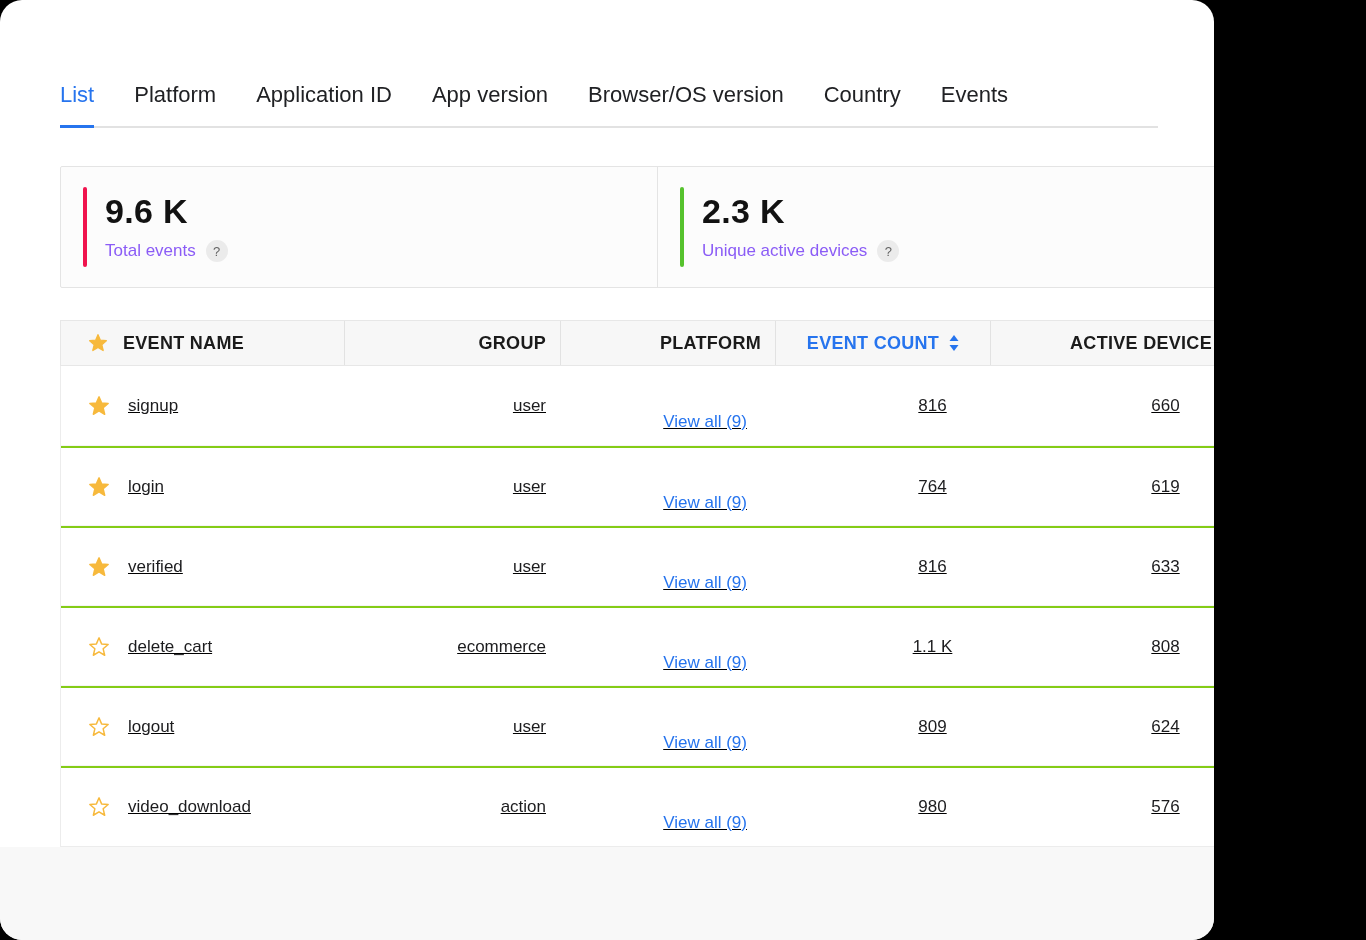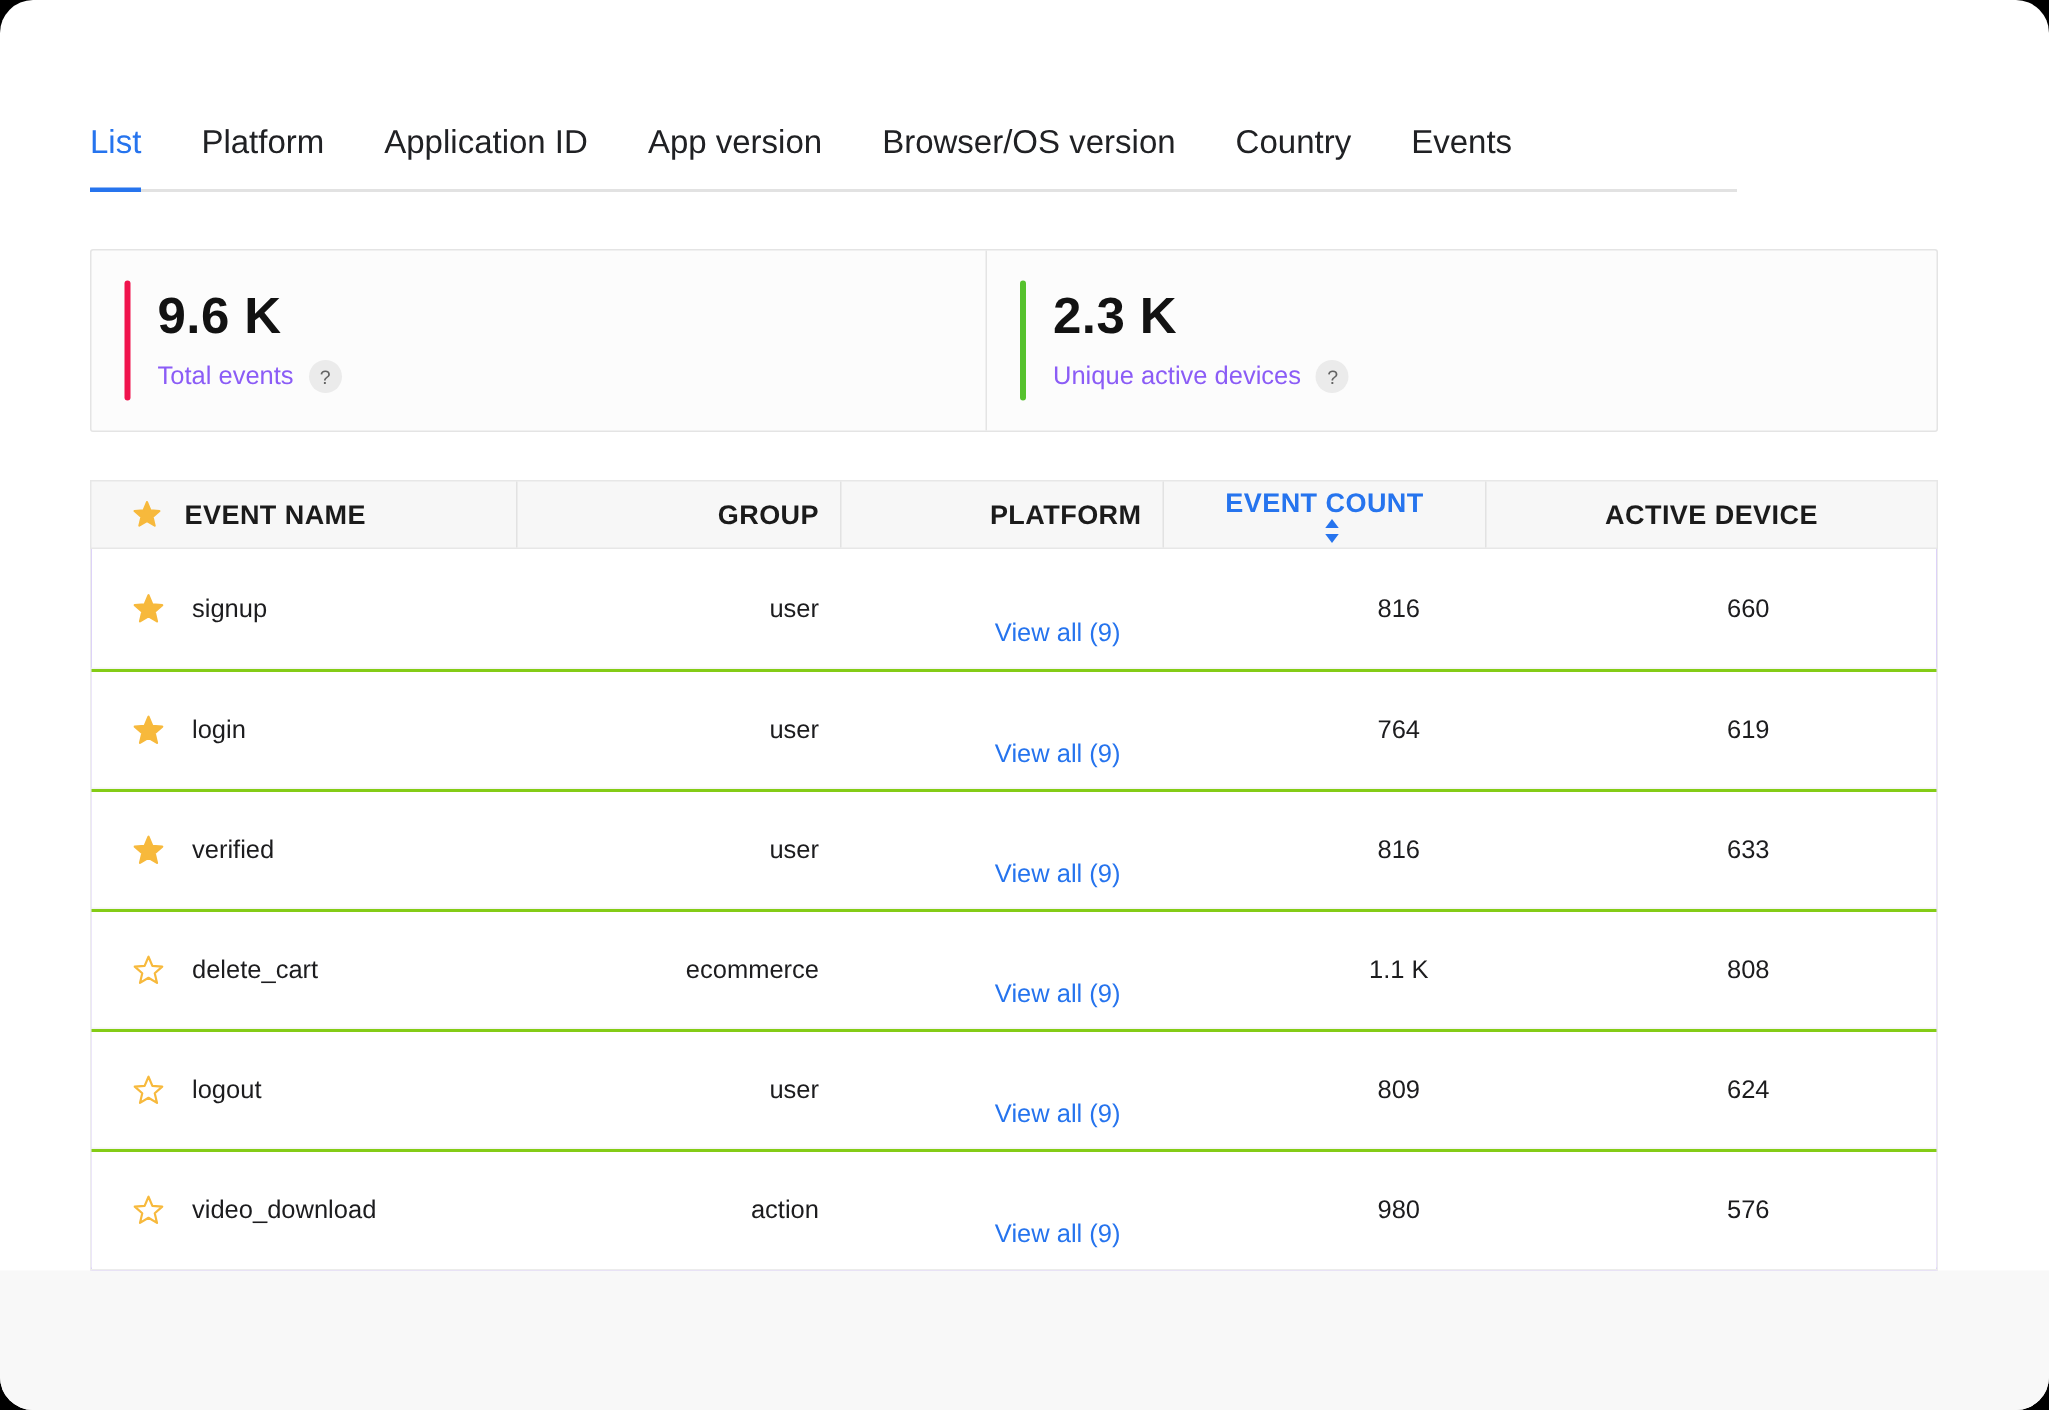--- a/index.html
+++ b/index.html
@@ -1,20 +1,20 @@
 <!DOCTYPE html>
 <html style="--accent-blue: #2674ee; --accent-red: #f0134d; --accent-green: #56c22d; --star-gold: #f7b93c;"><head>
 <meta charset="utf-8">
 <style>
   * { margin: 0; padding: 0; box-sizing: border-box; }
   html, body { width: 1366px; height: 940px; background: #000; }
   body { font-family: "Liberation Sans", "DejaVu Sans", sans-serif; }
 
   .screen {
-    width: 1366px; height: 940px;
+    width: 1214px; height: 940px;
     background: #ffffff;
     border-radius: 22px;
     overflow: hidden;
     display: flex; flex-direction: column;
   }
 
   .content { padding-left: 60px; }
 
   
   .tabs {
@@ -80,23 +80,23 @@
   .th.sorted { color: var(--accent-blue); }
 
   .c1 { width: 283px; }
   .c2 { width: 216px; }
   .c3 { width: 215px; }
   .c4 { width: 215px; }
   .c5 { width: 301px; }
 
   .th.c1 { padding-left: 27px; }
   .th.c2, .th.c3 { justify-content: flex-end; padding-right: 14px; }
-  .th.c4, .th.c5 { justify-content: center; flex-direction: column; }
-
-  .tbody { border: 1px solid #ececec; border-top: none; background: #8b5cf6; }
+  .th.c4, .th.c5 { justify-content: center; }
+
+  .tbody { border: 1px solid #ececec; border-top: none; background: #8b5cf6; text-decoration: underline; }
   .tr { display: flex; height: 80px; background: #ffffff; }
   .tr + .tr { border-top: 2px solid #84cc16; box-shadow: 0 -1px 0 #f5f5f5; }
   .td { display: flex; align-items: center; font-size: 17px; color: #1c1c1e; }
   .td.c1 { padding-left: 27px; }
   .td.c2 { justify-content: flex-end; padding-right: 14px; }
   .td.c3 { justify-content: flex-end; padding-right: 28px; }
   .td.c4 { justify-content: center; padding-left: 100px; }
   .td.c5 { justify-content: center; padding-left: 50px; }
 
   .event-name { margin-left: 18px; }

